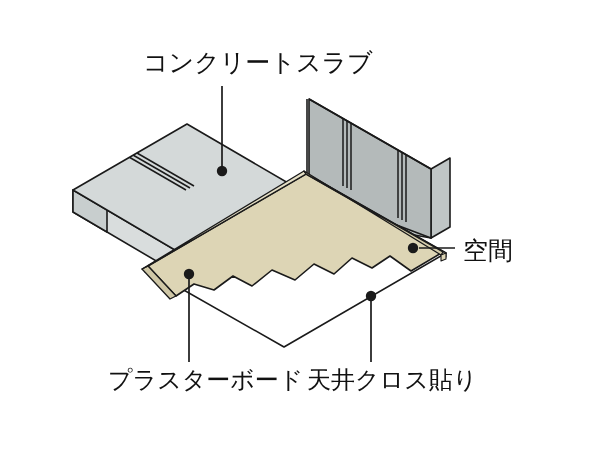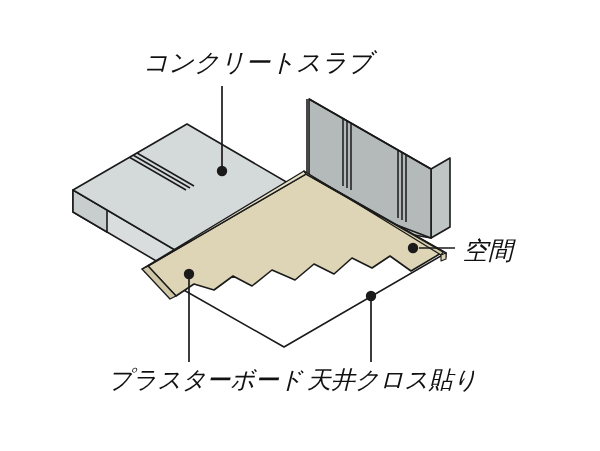--- a/index.html
+++ b/index.html
@@ -12,21 +12,20 @@
     height: 451px;
     position: relative;
     font-family: "Liberation Sans", "DejaVu Sans", sans-serif;
     overflow: hidden;
   }
   #figure-root {
     position: absolute;
     left: 0; top: 0;
     width: 600px;
     height: 451px;
-    font-style: italic;
   }
   svg.diagram {
     display: block;
     width: 600px;
     height: 451px;
   }
   .lbl {
     font-family: "Liberation Sans", "DejaVu Sans", sans-serif;
     font-size: 25px;
     font-weight: 400;

